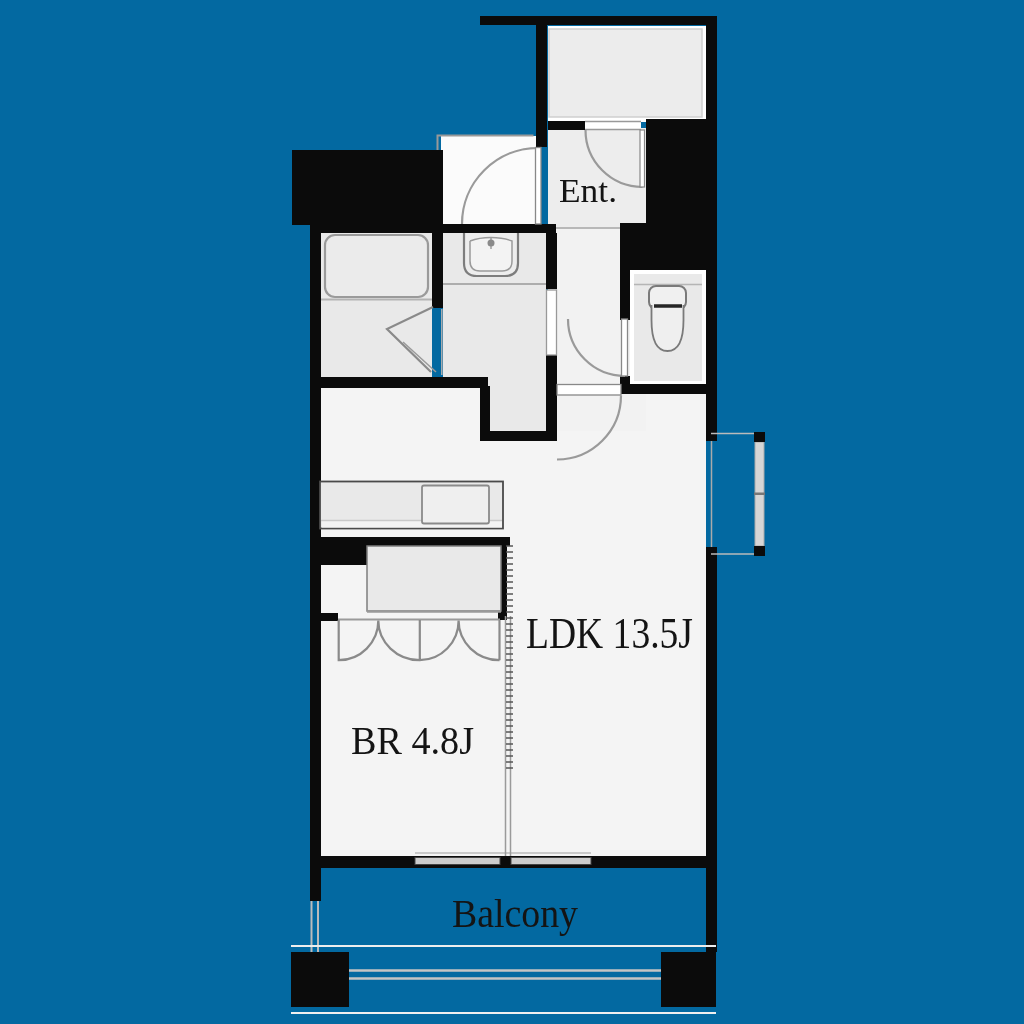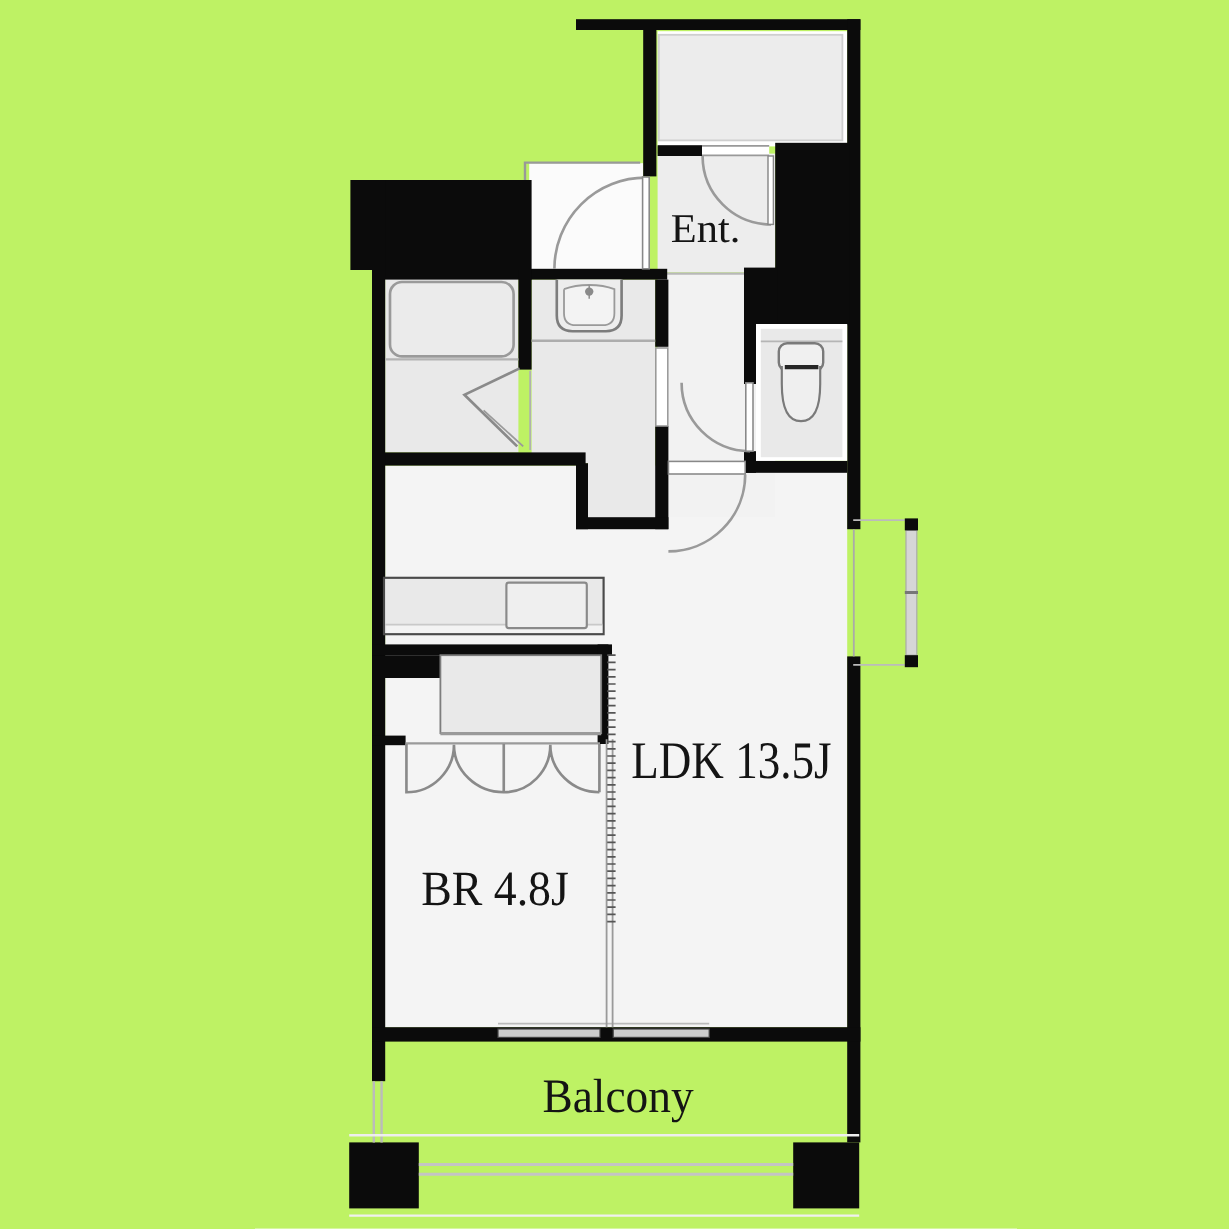--- a/index.html
+++ b/index.html
@@ -1,16 +1,16 @@
 <!DOCTYPE html>
 <html><head>
 <meta charset="utf-8">
 <style>
   html,body{margin:0;padding:0;background:#ffffff;}
-  .page{width:1024px;height:1024px;position:relative;overflow:hidden;background:#bef264;}
+  .page{width:1024px;height:1024px;position:relative;overflow:hidden;background:#0369a1;}
   svg{position:absolute;top:0;left:0;}
   text{font-family:"Liberation Serif", serif;fill:#141414;}
 </style>
 </head>
 <body>
 <div class="page">
 <svg width="1024" height="1024" viewBox="0 0 1024 1024">
 
 <g id="floors">
 

